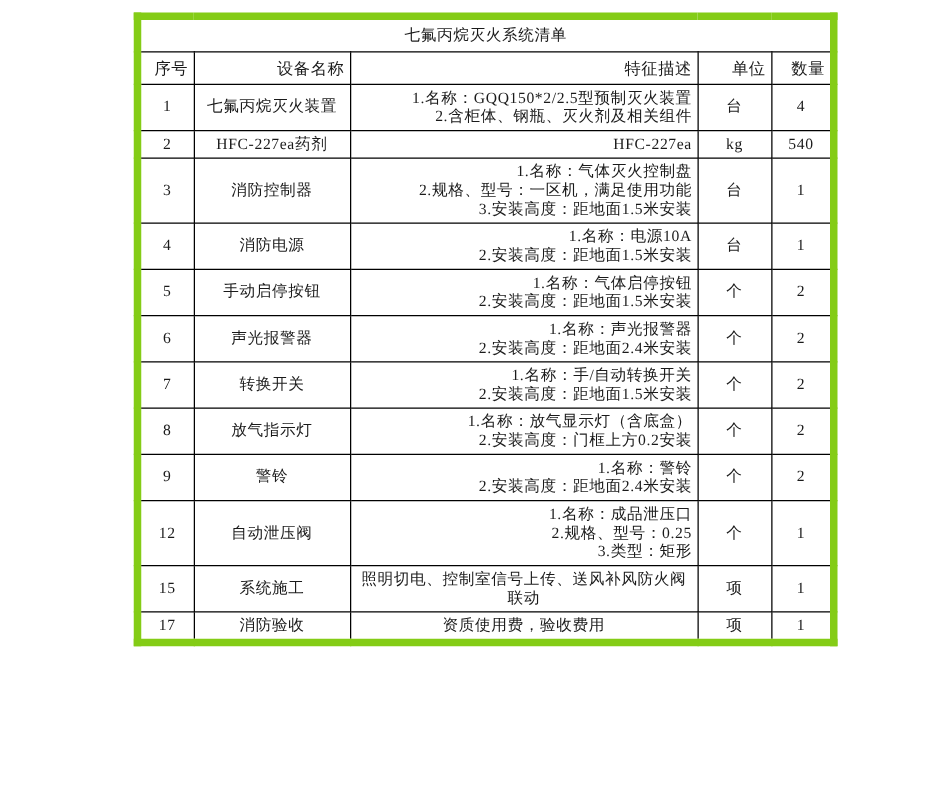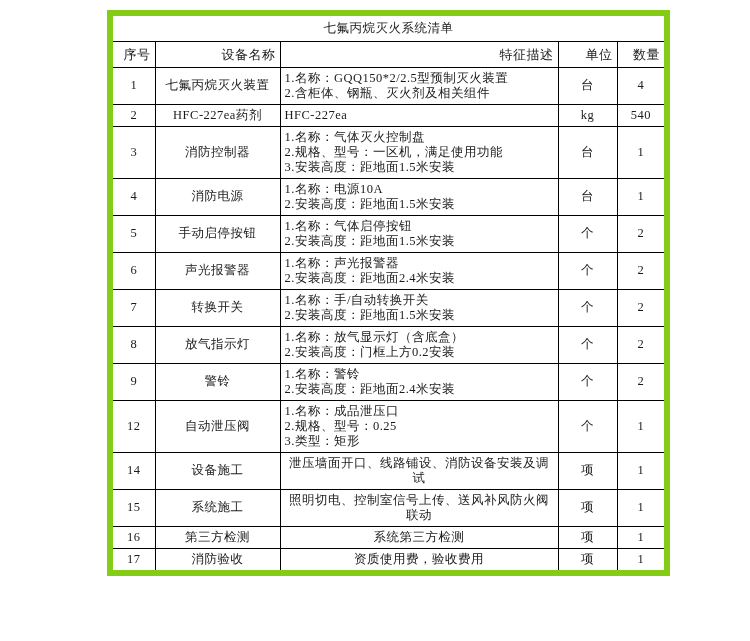--- a/index.html
+++ b/index.html
@@ -40,21 +40,21 @@
     height: 28px;
     text-align: center;
     font-size: 13px;
   }
   tr.header-row th {
     height: 26px;
     text-align: right;
     font-size: 13px;
   }
   td.c-center { text-align: center; }
-  td.c-left   { text-align: left; }
+  td.c-left   { text-align: right; }
   col.col-no   { width: 45px; }
   col.col-name { width: 125px; }
   col.col-desc { width: 278px; }
   col.col-unit { width: 59px; }
   col.col-qty  { width: 50px; }
 </style>
 </head>
 <body>
 
 <div class="page">
@@ -174,42 +174,24 @@
           <td class="c-center">自动泄压阀</td>
           <td class="c-left">
             <div>1.名称：成品泄压口</div>
             <div>2.规格、型号：0.25</div>
             <div>3.类型：矩形</div>
           </td>
           <td class="c-center">个</td>
           <td class="c-center">1</td>
         </tr>
         <tr>
-          <td class="c-center">14</td>
-          <td class="c-center">设备施工</td>
-          <td class="c-center">
-            <div>泄压墙面开口、线路铺设、消防设备安装及调试</div>
-          </td>
-          <td class="c-center">项</td>
-          <td class="c-center">1</td>
-        </tr>
-        <tr>
           <td class="c-center">15</td>
           <td class="c-center">系统施工</td>
           <td class="c-center">
             <div>照明切电、控制室信号上传、送风补风防火阀联动</div>
-          </td>
-          <td class="c-center">项</td>
-          <td class="c-center">1</td>
-        </tr>
-        <tr>
-          <td class="c-center">16</td>
-          <td class="c-center">第三方检测</td>
-          <td class="c-center">
-            <div>系统第三方检测</div>
           </td>
           <td class="c-center">项</td>
           <td class="c-center">1</td>
         </tr>
         <tr>
           <td class="c-center">17</td>
           <td class="c-center">消防验收</td>
           <td class="c-center">
             <div>资质使用费，验收费用</div>
           </td>

